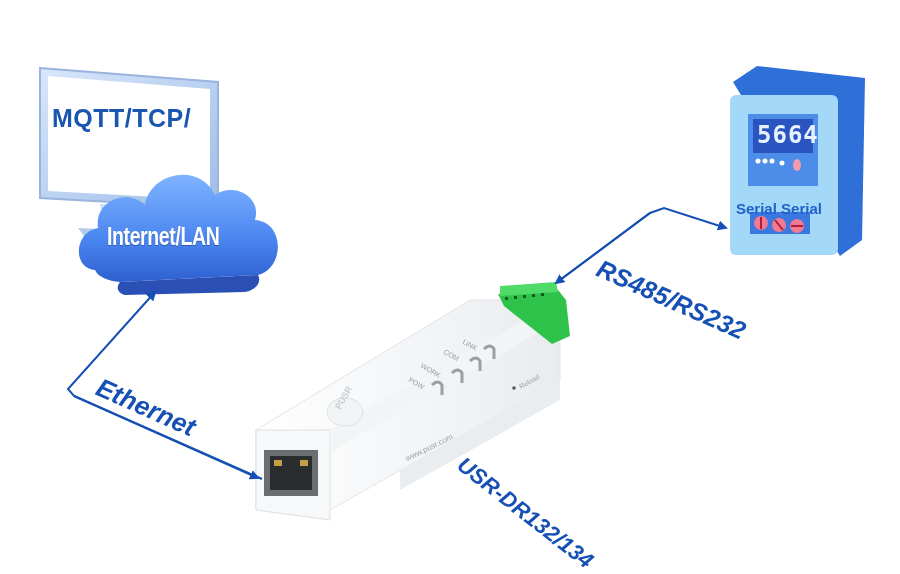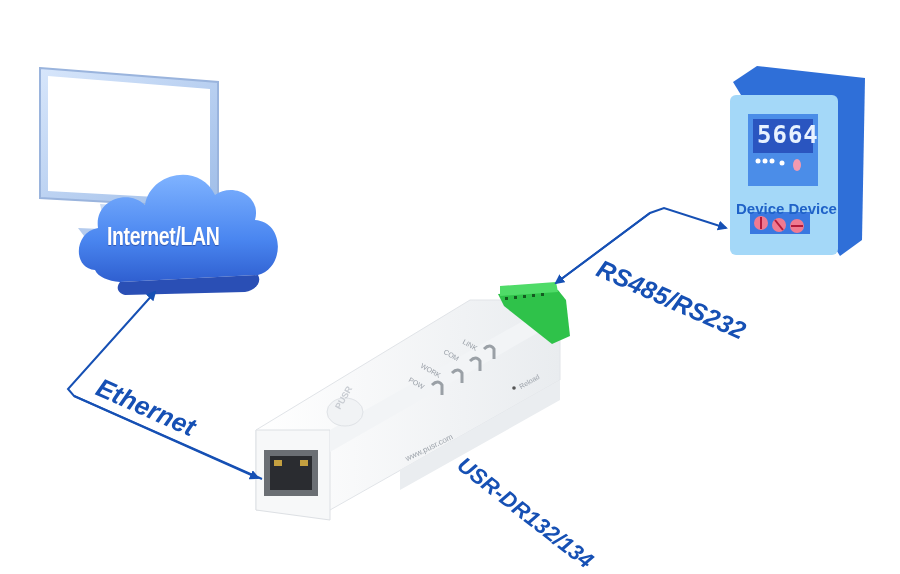--- a/index.html
+++ b/index.html
@@ -100,26 +100,27 @@
     <polyline points="262,479 74,396 68,389 155,292" fill="none" stroke="#1650b4" stroke-width="2" marker-end="url(#ah)"></polyline>
     <line x1="74" y1="396" x2="258" y2="478" stroke="#1650b4" stroke-width="2" marker-end="url(#ah)"></line>
   </g>
   <g>
     <polyline points="560,280 650,213 664,208 726,228" fill="none" stroke="#1650b4" stroke-width="2" marker-end="url(#ah)"></polyline>
     <line x1="650" y1="213" x2="556" y2="283" stroke="#1650b4" stroke-width="2" marker-end="url(#ah)"></line>
   </g>
 </svg>
 
 <div class="monitor-text">
+  <div>MQTT/TCP/</div>
 </div>
 
 <div class="cloud-text">Internet/LAN</div>
 
 <div class="seg">5664</div>
-<div class="serial-text">Device Device</div>
+<div class="serial-text">Serial Serial</div>
 
 <div class="lbl" style="left:104px; top:372px; font-size:26px; transform:rotate(24deg);">Ethernet</div>
 <div class="lbl" style="left:604px; top:254px; font-size:25px; transform:rotate(24deg);">RS485/RS232</div>
 <div class="lbl" style="left:468px; top:452px; font-size:22px; transform:rotate(38deg);">USR-DR132/134</div>
 
 <div class="tiny" style="left:404px; top:455px; font-size:8px; transform:rotate(-26deg);">www.pusr.com</div>
 <div class="tiny" style="left:333px; top:406px; font-size:9px; font-weight:bold; color:#c8ccd2; transform:rotate(-60deg);">PUSR</div>
 <div class="tiny" style="left:411px; top:376px; transform:rotate(-150deg) scale(-1,-1);">POW</div>
 <div class="tiny" style="left:423px; top:362px; transform:rotate(-150deg) scale(-1,-1);">WORK</div>
 <div class="tiny" style="left:446px; top:348px; transform:rotate(-150deg) scale(-1,-1);">COM</div>

